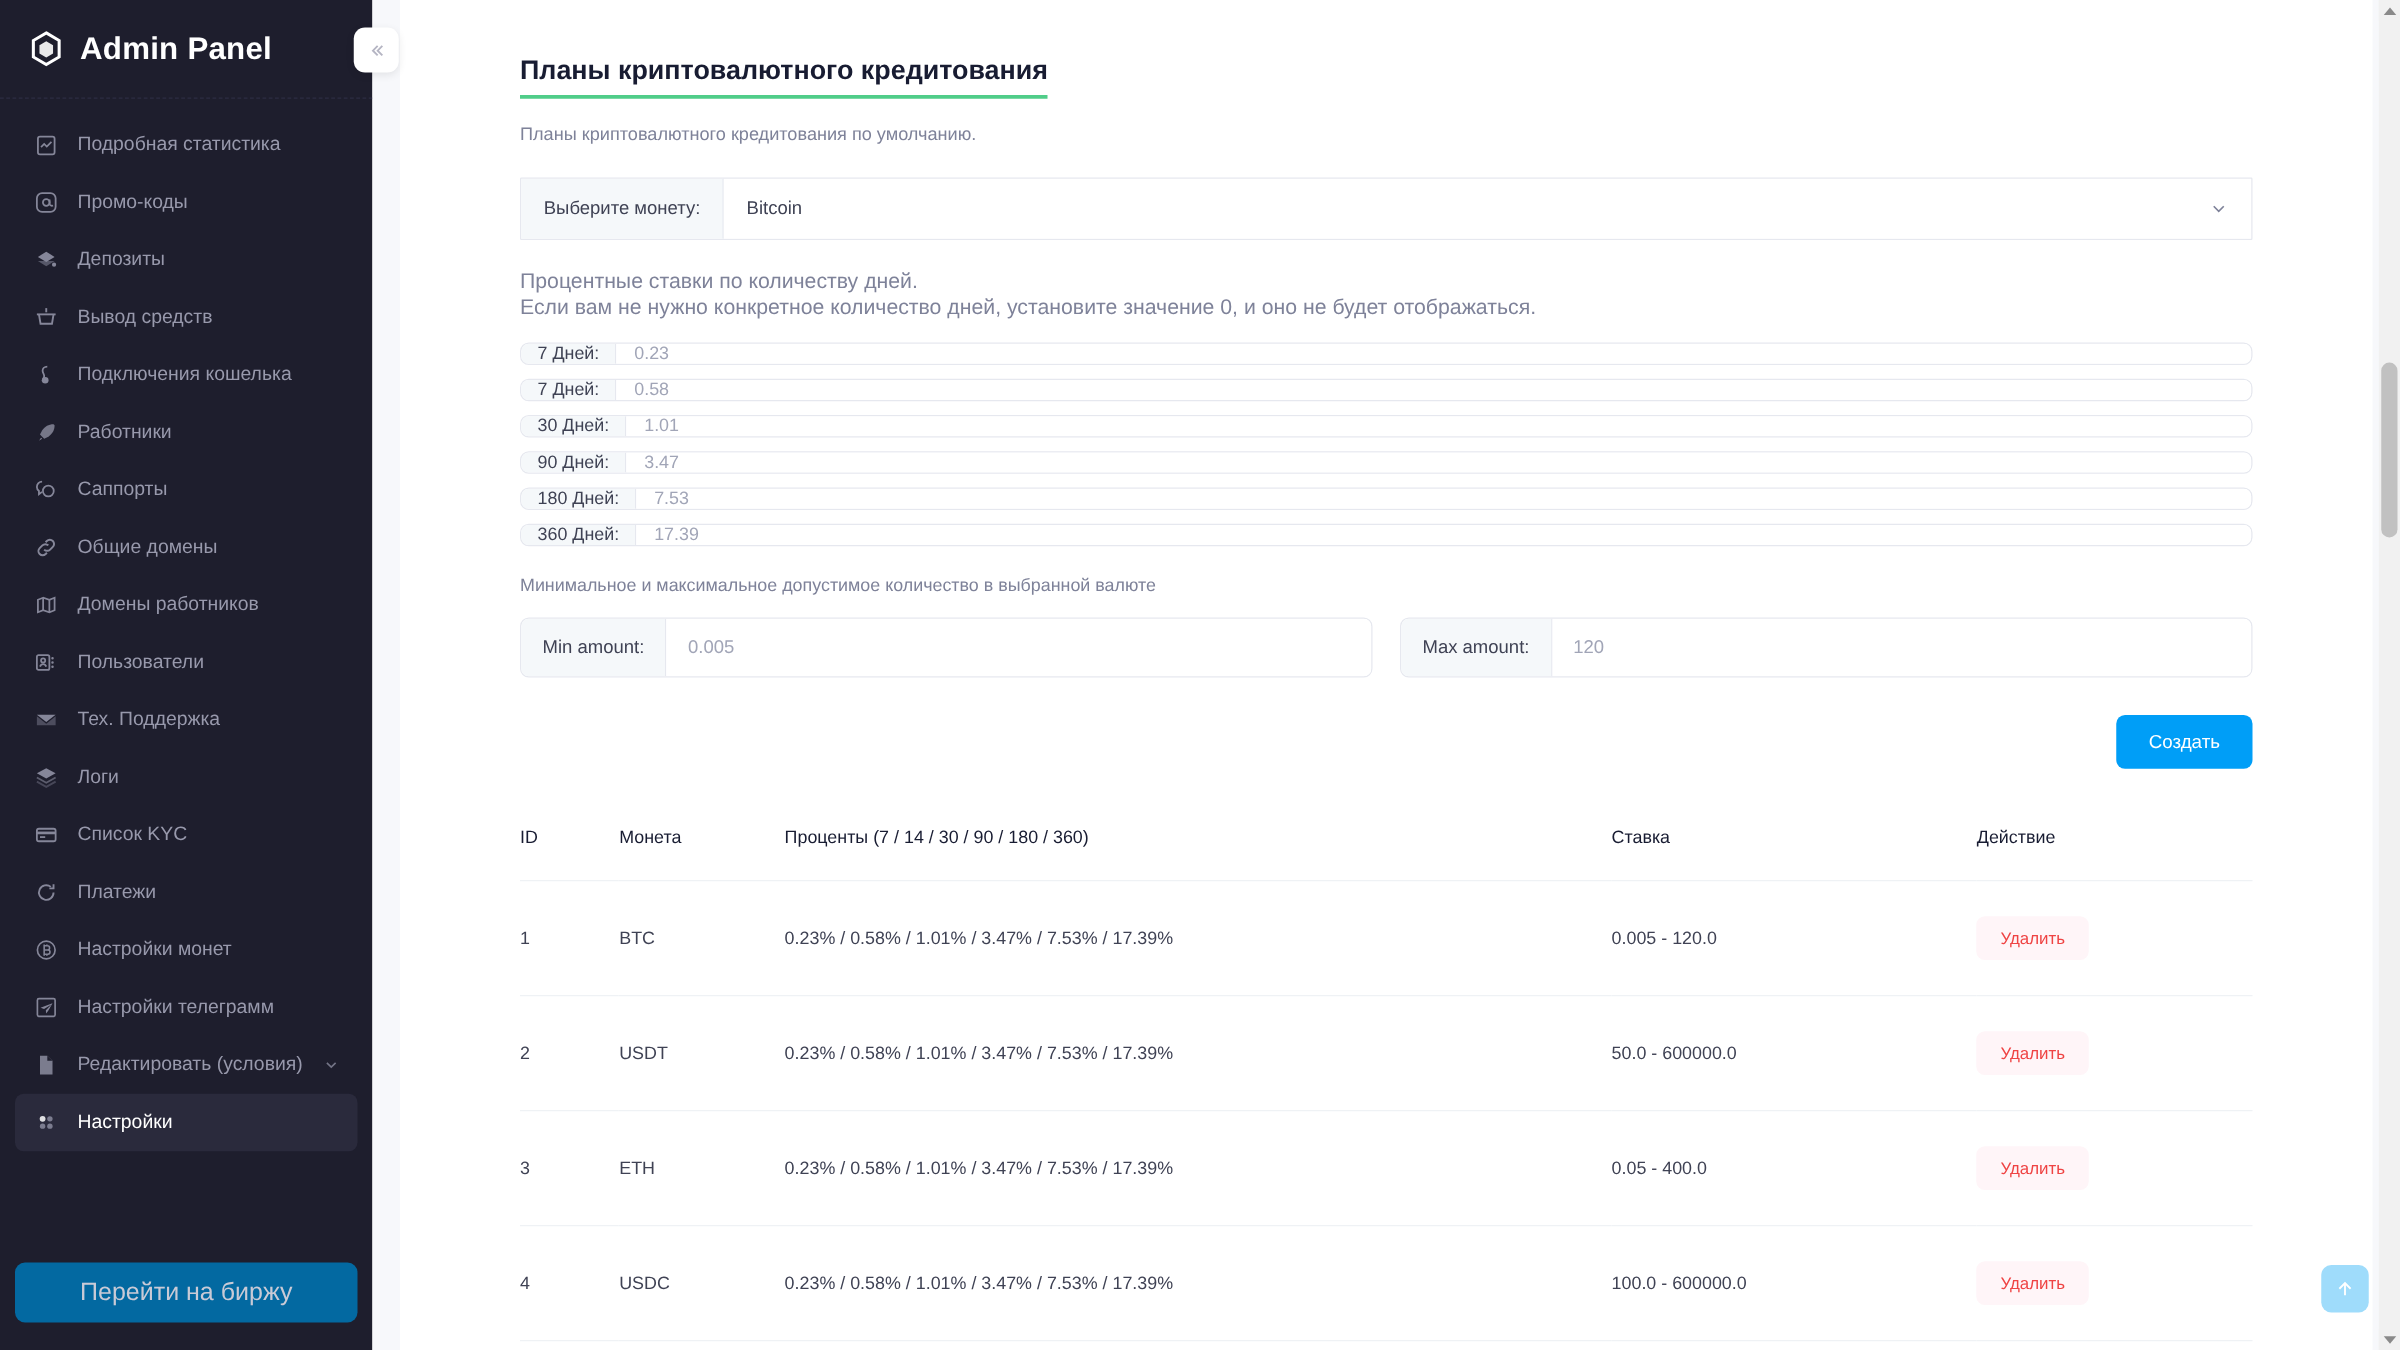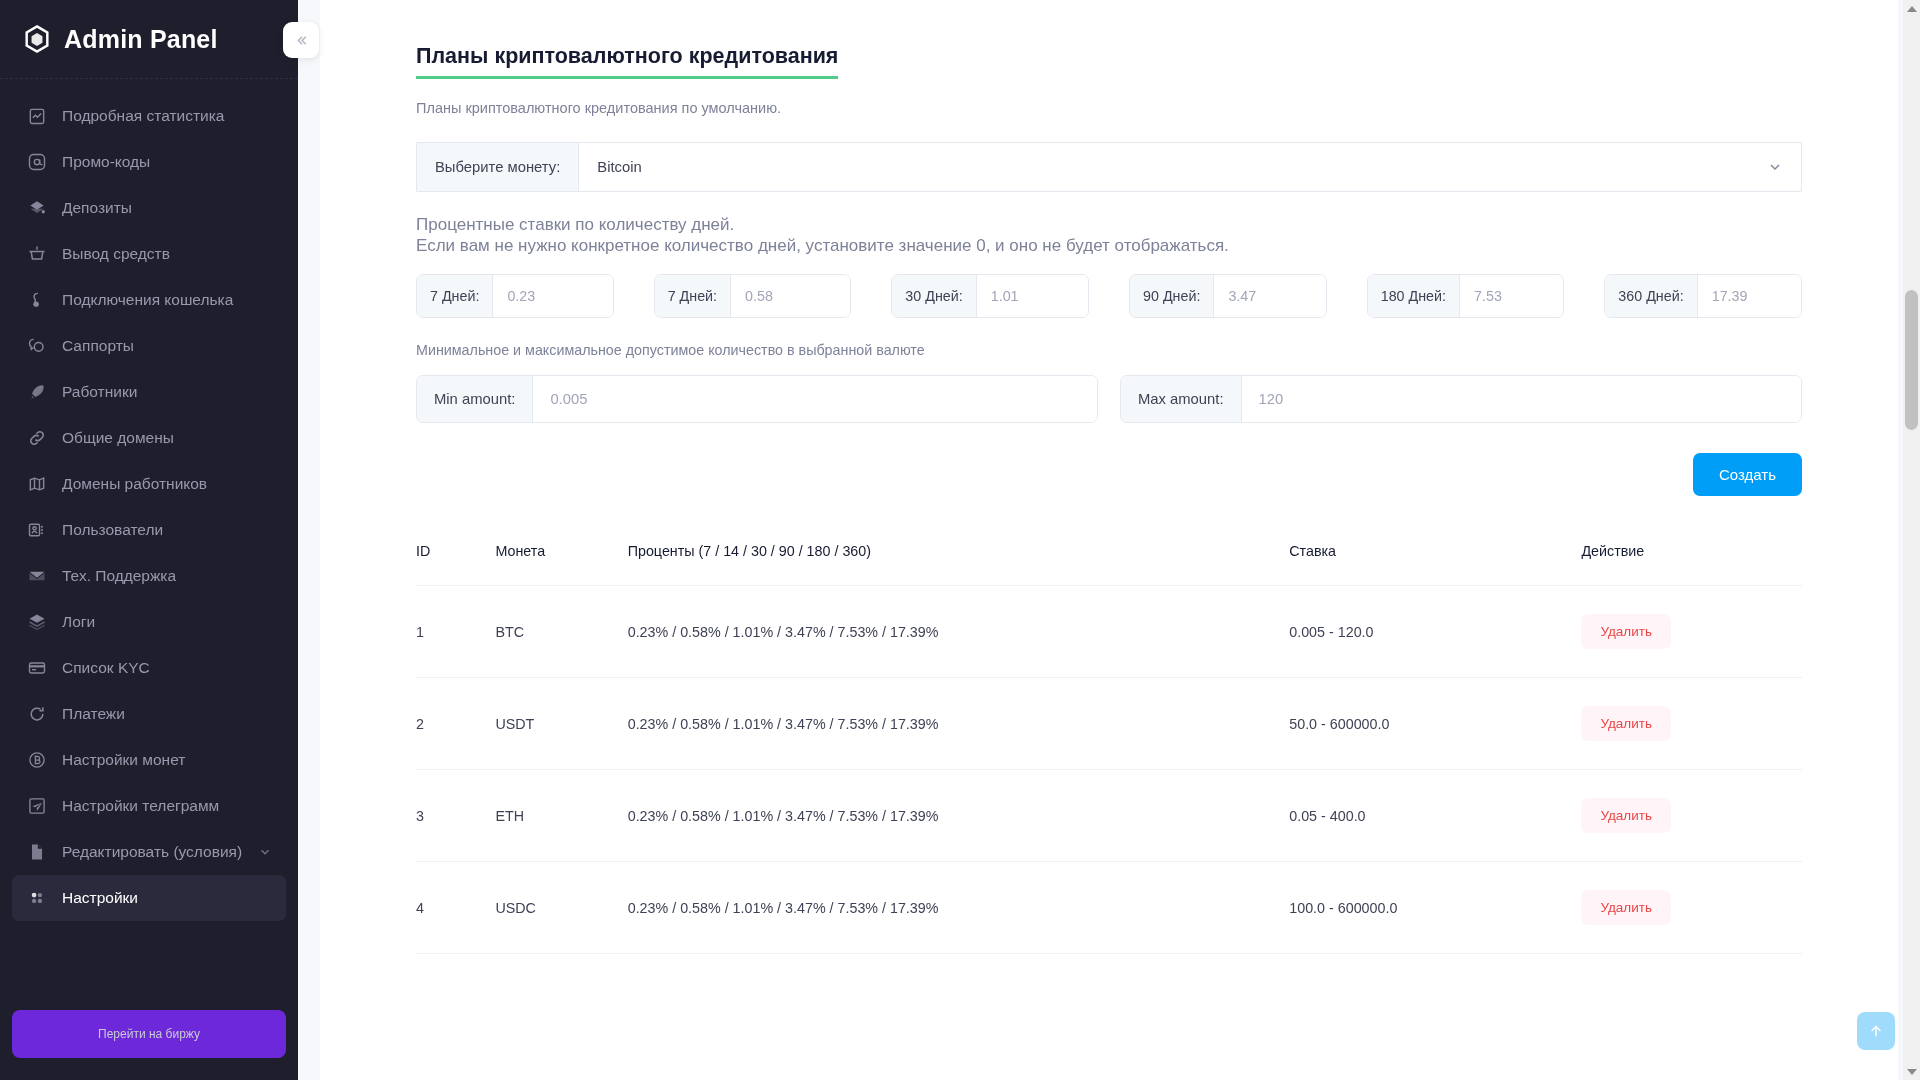--- a/index.html
+++ b/index.html
@@ -46,24 +46,24 @@
   }
   .nav-item.active { background: #2a2a3c; color: #ffffff; }
   .nav-ico { width: 22px; height: 22px; flex: 0 0 22px; display: flex; align-items: center; justify-content: center; opacity: .85;}
   .nav-ico svg { width: 20px; height: 20px; display: block; }
   .nav-label { white-space: nowrap; }
   .nav-chevron { margin-left: auto; opacity: .7; }
   .nav-chevron svg { width: 14px; height: 14px; display: block; }
   .exchange-btn {
     margin: 14px 12px 22px 12px;
     height: 48px;
-    background: #6d28d9;
+    background: #0369a1;
     border-radius: 8px;
     color: #c9cad6;
-    font-size: 12px;
+    font-size: 20px;
     display: flex; align-items: center; justify-content: center;
     cursor: pointer;
   }
 
   
   .collapse-btn {
     position: absolute;
     left: 283px; top: 22px;
     width: 36px; height: 36px;
     background: #ffffff;
@@ -154,21 +154,21 @@
   }
   .select-field svg { width: 16px; height: 16px; display:block; color:#7e8299;}
 
   .hint {
     margin-top: 22px; font-size: 17px; color: #7e8299; line-height: 21px;
   }
 
   
   .rates {
     margin-top: 18px;
-    display: flex; gap: 40px;
+    display: flex; gap: 11px; flex-direction: column;
   }
   .rate {
     flex: 1;
     display: flex; align-items: stretch;
     border: 1px solid #e6e8ef; border-radius: 7px; overflow: hidden;
     height: 44px;
   }
   .rate-label {
     background: #f5f8fa; color: #3f4254; font-size: 14.3px; font-weight: 500;
     display: flex; align-items: center; padding: 0 13px;
@@ -338,36 +338,36 @@
             <svg viewBox="0 0 24 24" fill="none" stroke="#9899ac" stroke-width="1.7">
               <path d="M13 4c-3 0-4.5 2-4.5 4s1.5 3 1.5 5-1.5 3-1.5 5"></path>
               <circle cx="11" cy="17" r="3.2" fill="#9899ac" stroke="none"></circle>
             </svg>
           </span>
         <span class="nav-label">Подключения кошелька</span>
       </div>
 
       <div class="nav-item">
         <span class="nav-ico">
+            <svg viewBox="0 0 24 24" fill="#9899ac">
+              <path d="M19 4c-5 0-8 2-11 6l-2 4 4 4 4-2c4-3 6-6 6-11z" opacity=".85"></path>
+              <path d="M7 17l-2 3 3-2z"></path>
+            </svg>
+          </span>
+        <span class="nav-label">Работники</span>
+      </div>
+
+      <div class="nav-item">
+        <span class="nav-ico">
             <svg viewBox="0 0 24 24" fill="none" stroke="#9899ac" stroke-width="1.7">
               <path d="M8 4a5 5 0 00-5 5c0 1.6.8 3 2 3.9V16l3-2.2"></path>
               <circle cx="14" cy="13" r="5.2"></circle>
             </svg>
           </span>
         <span class="nav-label">Саппорты</span>
-      </div>
-
-      <div class="nav-item">
-        <span class="nav-ico">
-            <svg viewBox="0 0 24 24" fill="#9899ac">
-              <path d="M19 4c-5 0-8 2-11 6l-2 4 4 4 4-2c4-3 6-6 6-11z" opacity=".85"></path>
-              <path d="M7 17l-2 3 3-2z"></path>
-            </svg>
-          </span>
-        <span class="nav-label">Работники</span>
       </div>
 
       <div class="nav-item">
         <span class="nav-ico">
             <svg viewBox="0 0 24 24" fill="none" stroke="#9899ac" stroke-width="1.9">
               <path d="M10 14a4 4 0 005.7 0l2.6-2.6a4 4 0 10-5.7-5.7L11.4 7"></path>
               <path d="M14 10a4 4 0 00-5.7 0L5.7 12.6a4 4 0 105.7 5.7L12.6 17"></path>
             </svg>
           </span>
         <span class="nav-label">Общие домены</span>

